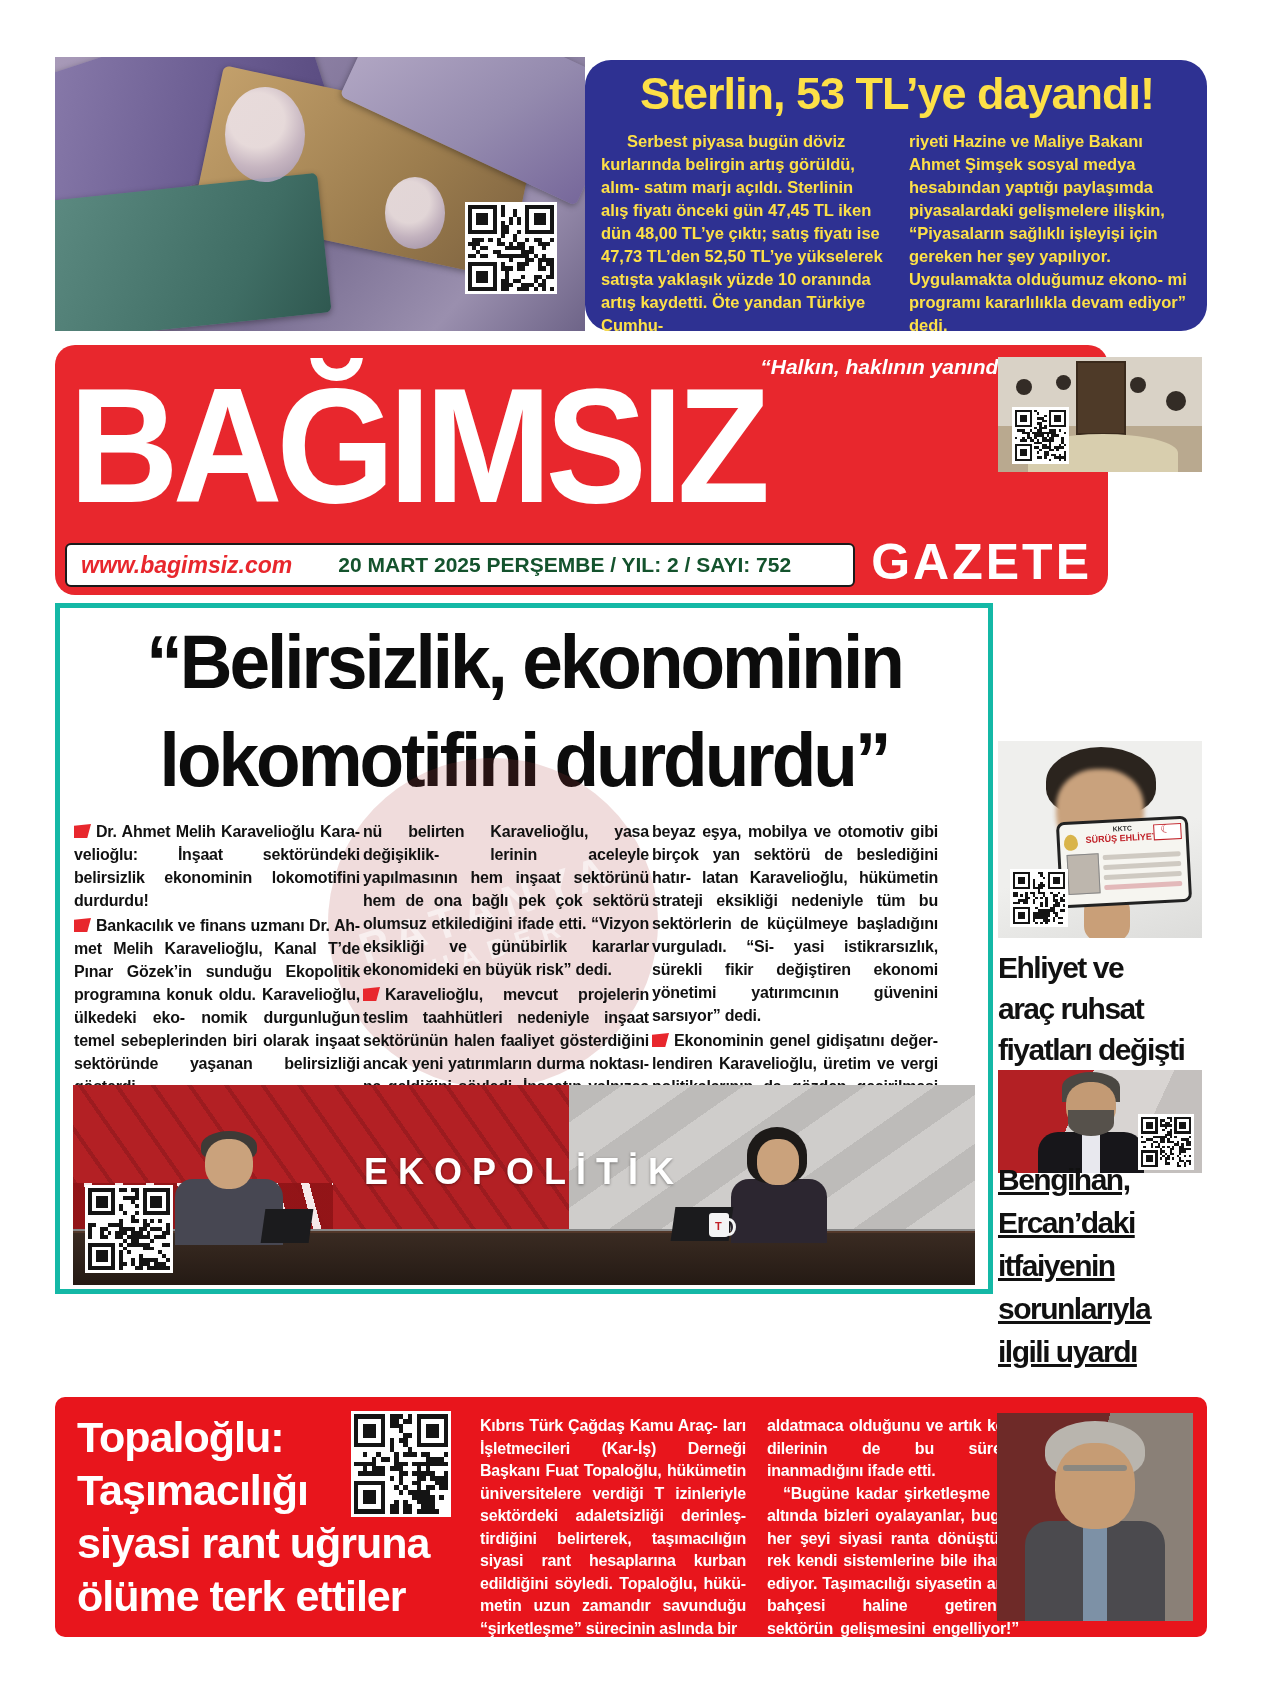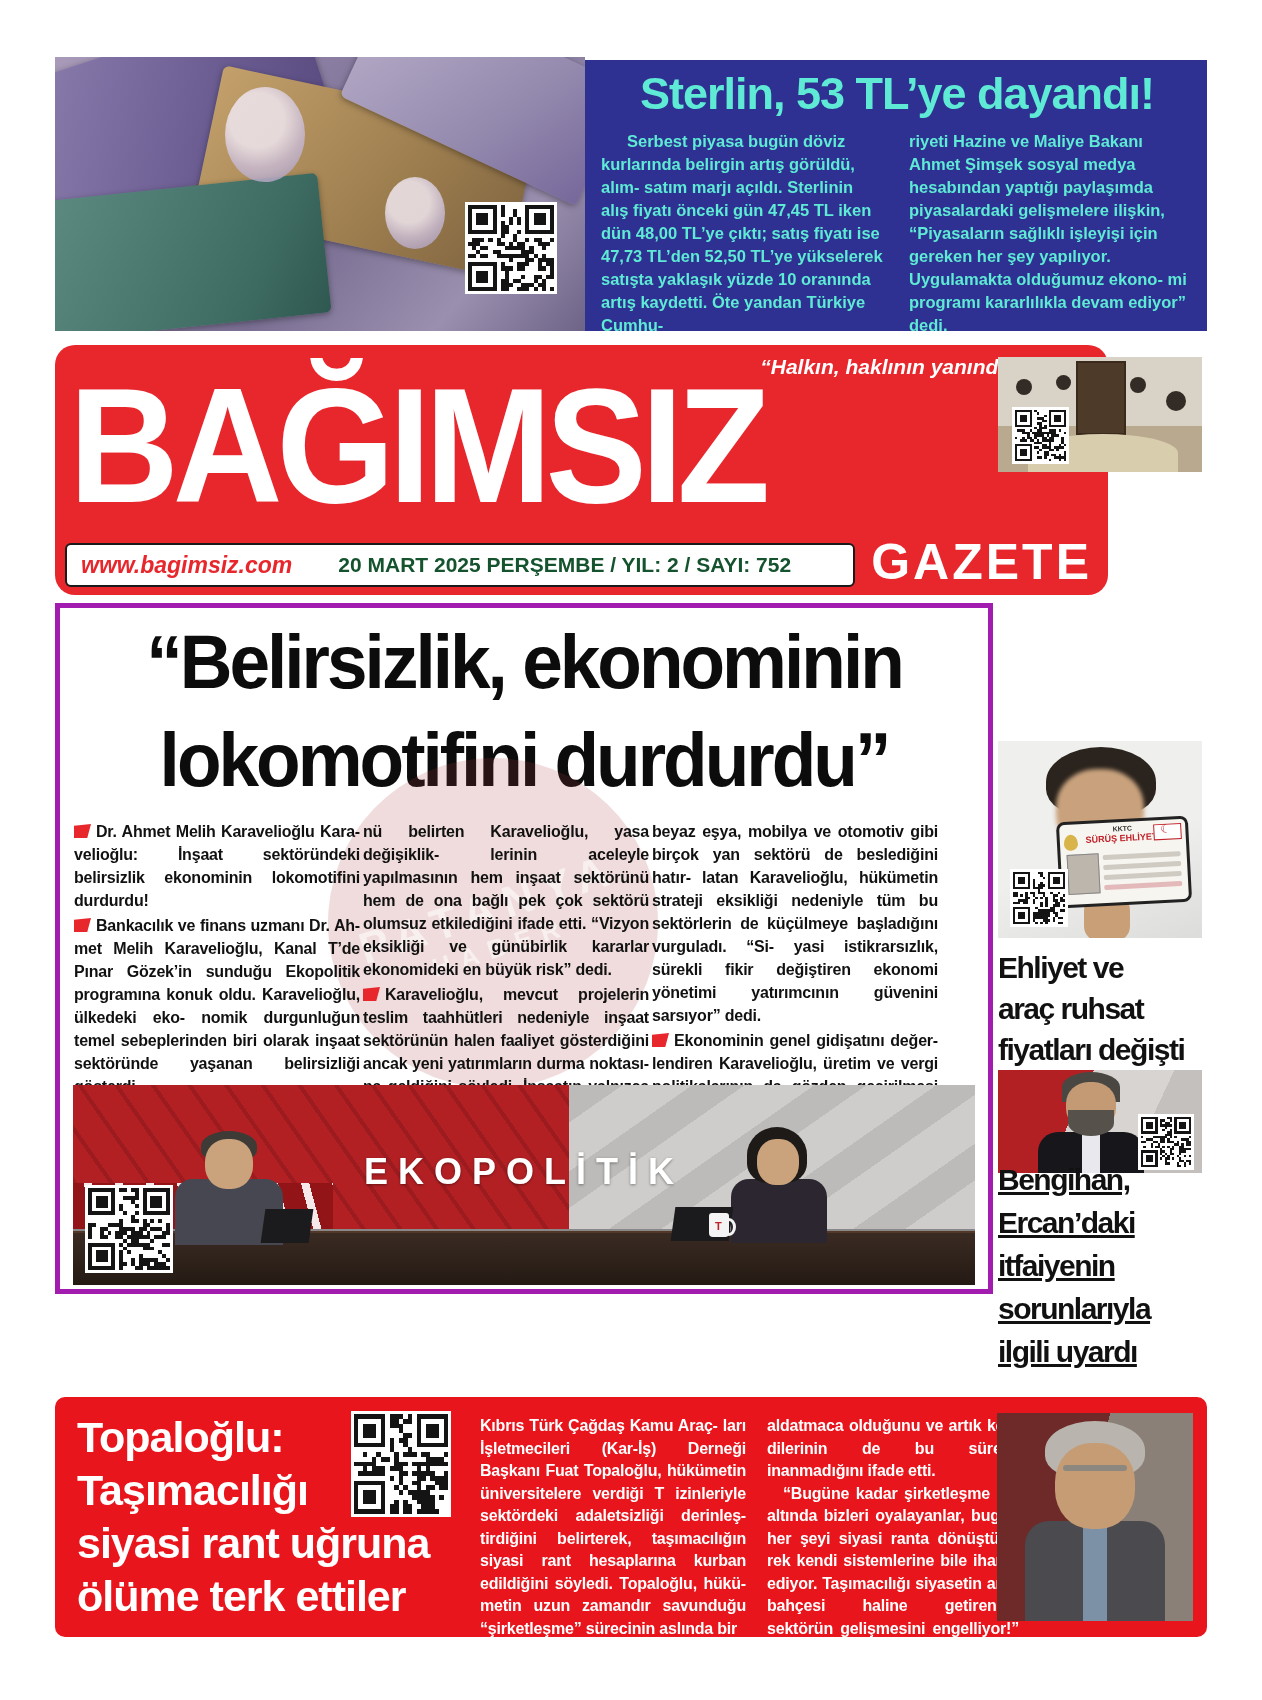--- a/index.html
+++ b/index.html
@@ -16,21 +16,21 @@
         font-weight:bold;color:rgba(255,255,255,.85);font-size:20px;padding:6px 10px;box-sizing:border-box;}
   .n1{left:-30px;top:-20px;width:300px;height:150px;transform:rotate(-18deg);
       background:linear-gradient(120deg,#8d7fae,#6b5d92 60%,#57497e);}
   .n2{left:150px;top:40px;width:320px;height:150px;transform:rotate(12deg);
       background:linear-gradient(120deg,#c3a06b,#9c7d4e 60%,#7e6340);}
   .n3{left:-10px;top:130px;width:280px;height:140px;transform:rotate(-6deg);
       background:linear-gradient(120deg,#5d8b82,#3f6d64 70%,#2f5850);}
   .n4{left:300px;top:-30px;width:260px;height:130px;transform:rotate(25deg);
       background:linear-gradient(120deg,#b9aec9,#948aae 60%,#77689b);}
   .queen{position:absolute;border-radius:50%;background:radial-gradient(circle at 40% 35%,#efe6ef 0 35%,#cabcd2 60%,#9c8fb0 100%);opacity:.85;}
-  .topblue{left:585px;top:60px;width:622px;height:271px;background:#2e3192;color:#5eead4;box-sizing:border-box;padding:6px 14px 0 16px;}
+  .topblue{left:585px;top:60px;width:622px;height:271px;background:#2e3192;color:#fde047;box-sizing:border-box;padding:6px 14px 0 16px;border-radius:26px;}
   .topblue h1{margin:2px 0 10px 0;text-align:center;font-size:45px;letter-spacing:-1px;font-weight:800;}
   .topcols{display:flex;gap:24px;}
   .topcols p{margin:0;font-size:16.5px;font-weight:bold;line-height:23px;text-align:left;width:292px;}
   .ind{ text-indent:26px;}
 
   
   .masthead{left:55px;top:345px;width:1053px;height:250px;background:#e8272d;border-radius:20px;}
   .slogan{position:absolute;top:10px;right:70px;color:#fff;font-style:italic;font-weight:bold;font-size:21px;}
   .mast-title{position:absolute;left:14px;top:18px;color:#fff;font-size:152px;font-weight:800;
               letter-spacing:-6px;line-height:1;transform:scaleY(1.08);transform-origin:top left;}
@@ -62,21 +62,21 @@
   .lic-line{position:absolute;right:6px;height:5px;background:#cfcac2;border-radius:2px;}
   .finger{position:absolute;left:86px;top:150px;width:46px;height:50px;border-radius:40% 40% 30% 30%;background:#c99f78;}
   .p3{top:1070px;height:103px;background:linear-gradient(115deg,#b32024 0 38%,#d8d4d2 38% 70%,#c4c0be 70% 100%);}
   .b-hair{position:absolute;left:64px;top:2px;width:58px;height:30px;border-radius:50% 50% 0 0;background:#4a4742;}
   .b-face{position:absolute;left:68px;top:12px;width:50px;height:48px;border-radius:45%;background:#c39a74;}
   .b-beard{position:absolute;left:70px;top:40px;width:46px;height:26px;border-radius:0 0 50% 50%;background:#56514b;}
   .b-suit{position:absolute;left:40px;top:62px;width:106px;height:45px;border-radius:20px 20px 0 0;background:#17161a;}
   .b-shirt{position:absolute;left:84px;top:64px;width:18px;height:40px;background:#e8e8ee;}
 
   
-  .mainbox{left:55px;top:603px;width:938px;height:691px;border:5px solid #a21caf;box-sizing:border-box;background:#fff;}
+  .mainbox{left:55px;top:603px;width:938px;height:691px;border:5px solid #14b8a6;box-sizing:border-box;background:#fff;}
   .main-head{margin:4px 0 0 0;text-align:center;font-size:73px;font-weight:800;letter-spacing:-3px;
              line-height:94px;color:#0c0c0c;transform:scaleY(1.05);transform-origin:top center;}
   .bodycols{position:absolute;left:14px;top:212px;width:900px;display:flex;gap:3px;}
   .bodycols .col{width:286px;}
   .bodycols p{margin:0 0 2px 0;font-size:16px;font-weight:bold;line-height:23px;text-align:justify;letter-spacing:-0.2px;color:#111;}
   .flag{display:inline-block;width:17px;height:14px;background:#e8272d;margin-right:5px;
         clip-path:polygon(0 12%,100% 0,78% 100%,0 100%);vertical-align:-1px;}
   .watermark{position:absolute;left:268px;top:150px;width:330px;height:330px;border-radius:50%;
              background:rgba(170,60,60,.18);display:flex;flex-direction:column;align-items:center;justify-content:center;
              transform:rotate(-18deg);pointer-events:none;}

